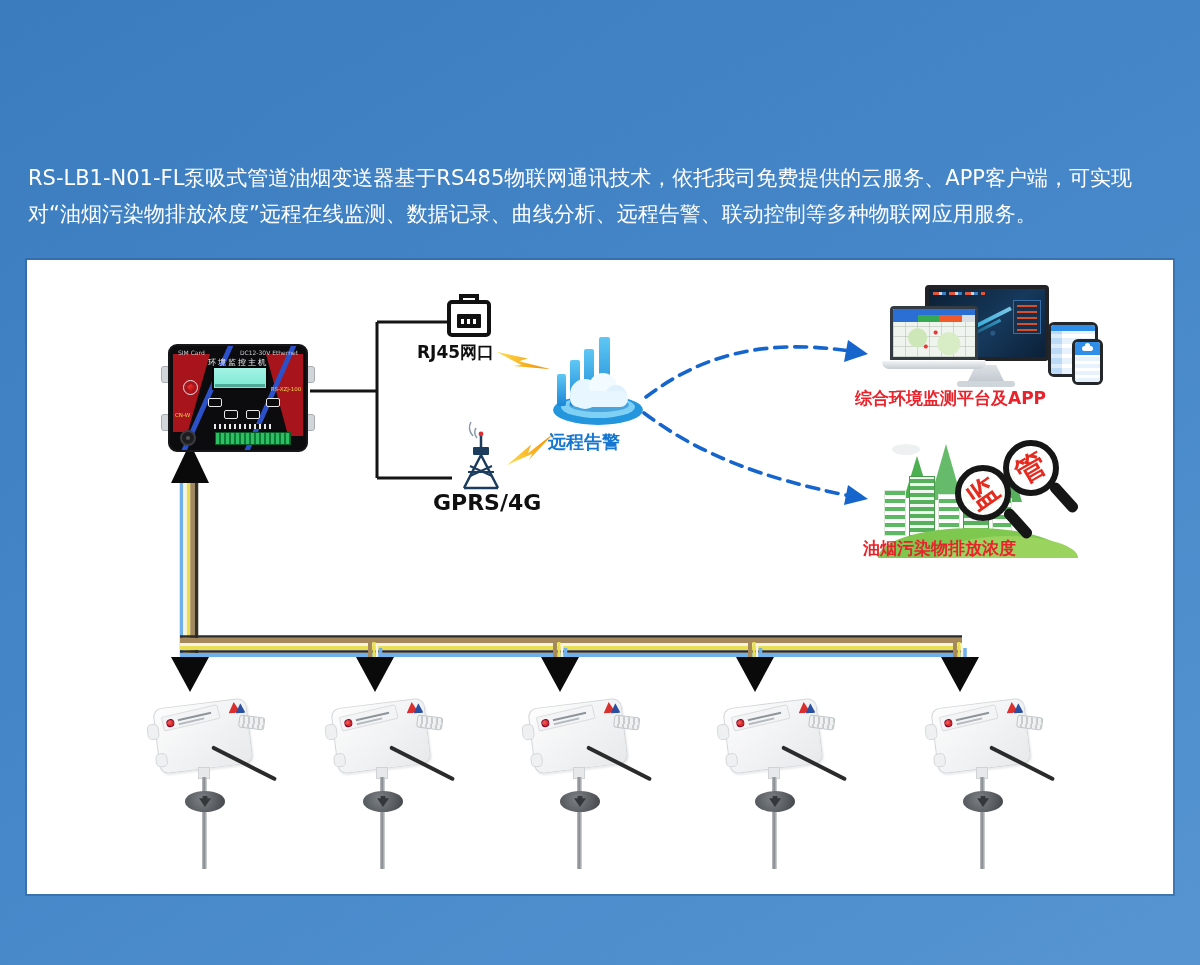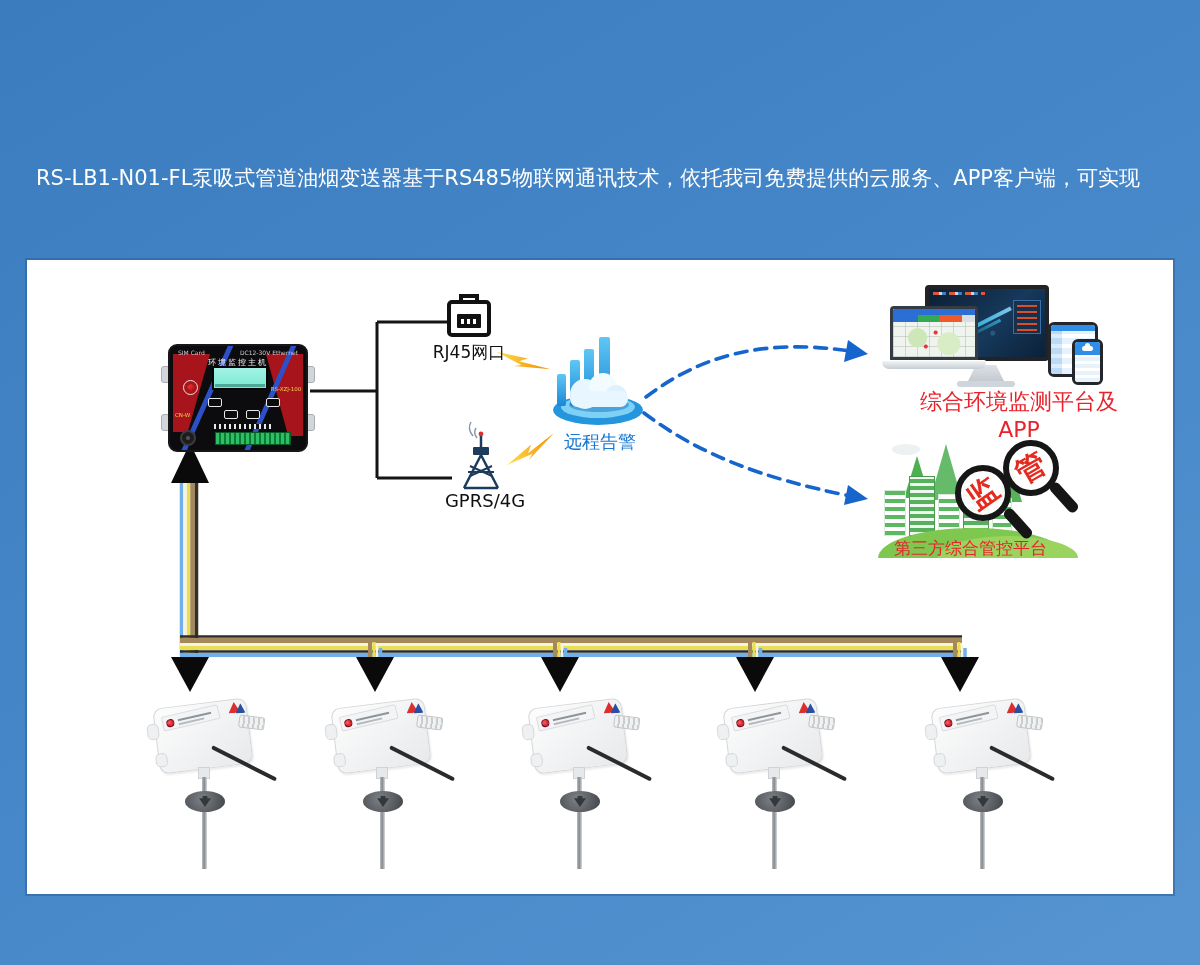--- a/index.html
+++ b/index.html
@@ -6,29 +6,29 @@
   html,body { width:1200px; height:965px; }
   body { font-family:"DejaVu Sans","Liberation Sans",sans-serif; }
   #page { position:relative; width:1200px; height:965px; overflow:hidden;
           background:linear-gradient(150deg,#3b7cbf 0%,#4486c8 45%,#5694d1 100%); }
 
   
   .title { position:absolute; top:42px; left:0; width:100%; text-align:center;
            font-size:74px; font-weight:800; color:#ffffff; letter-spacing:3px;
            text-shadow:-5px 6px 2px rgba(64,72,86,0.55); }
   .desc { position:absolute; left:28px; top:160px; width:1148px; color:#ffffff;
-          font-size:21px; line-height:36px; font-weight:400;margin-left:8px; }
+          font-size:21px; line-height:36px; font-weight:400; }
 
   
   .panel { position:absolute; left:27px; top:260px; width:1146px; height:634px;
            background:#ffffff; box-shadow:0 0 0 2px rgba(43,92,150,0.5); }
 
   svg.overlay { position:absolute; left:0; top:0; width:1200px; height:965px; pointer-events:none; }
 
-  .lbl { position:absolute; font-weight:400; color:#101010; text-align:center; }
+  .lbl { position:absolute; font-weight:700; color:#101010; }
   .lbl-blue { color:#1677d2; }
   .lbl-red  { color:#e8232b; }
 
   
   .device { position:absolute; left:163px; top:340px; width:150px; height:118px; }
   .dev-tab { position:absolute; width:9px; height:17px; background:#d2d6da; border:1px solid #a9adb2; border-radius:3px; }
   .dev-body { position:absolute; left:5px; top:4px; width:140px; height:108px; background:#0c0c0e;
               border-radius:9px; border:2px solid #17171a; overflow:hidden; }
   .dev-red-l { position:absolute; left:3px; top:8px; width:37px; height:78px; background:#a8141b;
                clip-path:polygon(0 0,100% 0,40% 100%,0 100%); }
@@ -157,20 +157,21 @@
   .sn-flange i { position:absolute; left:14px; top:5px; width:12px; height:11px; background:#35383b; display:block;
                  clip-path:polygon(50% 100%,0 20%,30% 20%,30% 0,70% 0,70% 20%,100% 20%); }
 </style>
 </head>
 <body>
 
 <div id="page">
 
   <div class="desc">
     <div>RS-LB1-N01-FL泵吸式管道油烟变送器基于RS485物联网通讯技术，依托我司免费提供的云服务、APP客户端，可实现</div>
+    <div>对“油烟污染物排放浓度”远程在线监测、数据记录、曲线分析、远程告警、联动控制等多种物联网应用服务。</div>
   </div>
 
   <div class="panel"></div>
 
   <svg class="overlay" viewBox="0 0 1200 965">
     <defs>
       <linearGradient id="boltG" x1="0" y1="0" x2="1" y2="0">
         <stop offset="0" stop-color="#ffdf4d"></stop>
           <stop offset="1" stop-color="#f08c00"></stop>
       </linearGradient>
@@ -318,21 +319,21 @@
       <div class="dev-btn" style="left:76px; top:64px;"></div>
       <div class="dev-ports"></div>
       <div class="dev-term"></div>
       <div class="dev-conn">
           <i></i>
         </div>
     </div>
   </div>
 
   <div class="lbl" style="left:417px; top:341px; width:104px; font-size:17px;">RJ45网口</div>
-  <div class="lbl" style="left:433px; top:490px; width:104px; font-size:18px;">GPRS/4G</div>
+  <div class="lbl" style="left:433px; top:490px; width:104px; font-size:22px;">GPRS/4G</div>
   <div class="lbl lbl-blue" style="left:548px; top:430px; width:104px; font-size:18px;">远程告警</div>
 
   <div class="plat1">
     <div class="monitor">
       <div class="mon-screen"></div>
       <div class="mon-streak1"></div>
       <div class="mon-streak2"></div>
       <div class="mon-dashes"></div>
       <div class="mon-panel">
           <i></i>
@@ -359,21 +360,21 @@
           <i></i>
         </div>
     </div>
     <div class="phone">
       <div class="ph-head">
         <div class="ph-cloud"></div>
       </div>
       <div class="ph-rows"></div>
     </div>
   </div>
-  <div class="lbl lbl-red" style="left:904px; top:387px; width:230px; font-size:22px;">综合环境监测平台及APP</div>
+  <div class="lbl lbl-red" style="left:855px; top:387px; width:230px; font-size:17px;">综合环境监测平台及APP</div>
 
   <div class="plat2">
     <div class="p2cloud" style="left:14px; top:6px; width:28px; height:11px;"></div>
     <div class="p2cloud" style="left:148px; top:16px; width:24px; height:9px;"></div>
     <div class="tree" style="left:26px; top:18px; width:26px; height:42px; background:#4caf50;"></div>
     <div class="tree" style="left:52px; top:6px; width:32px; height:56px; background:#66bb6a;"></div>
     <div class="tree" style="left:118px; top:20px; width:26px; height:44px; background:#57b05b;"></div>
     <div class="bldg" style="left:6px;  top:52px; width:22px; height:46px;"></div>
     <div class="bldg green" style="left:31px; top:38px; width:26px; height:60px;"></div>
     <div class="bldg" style="left:60px; top:56px; width:22px; height:42px;"></div>
@@ -383,21 +384,21 @@
     <div class="hill2"></div>
     <div class="mag" style="left:77px; top:27px;">
       <span>监</span>
     </div>
     <div class="mag-handle" style="left:122px; top:80px; transform:rotate(48deg);"></div>
     <div class="mag" style="left:125px; top:2px;">
       <span style="transform:rotate(-30deg);">管</span>
     </div>
     <div class="mag-handle" style="left:168px; top:54px; transform:rotate(48deg);"></div>
   </div>
-  <div class="lbl lbl-red" style="left:863px; top:537px; width:215px; font-size:17px;">第三方综合管控平台</div>
+  <div class="lbl lbl-red" style="left:863px; top:537px; width:215px; font-size:17px;">油烟污染物排放浓度</div>
 
   <div class="sensor" style="left:140px;">
     <div class="sn-box">
       <div class="sn-strip">
           <span class="dot"></span>
           <span class="tl1"></span>
           <span class="tl2"></span>
         </div>
       <div class="sn-flag-r"></div>
       <div class="sn-flag-b"></div>

